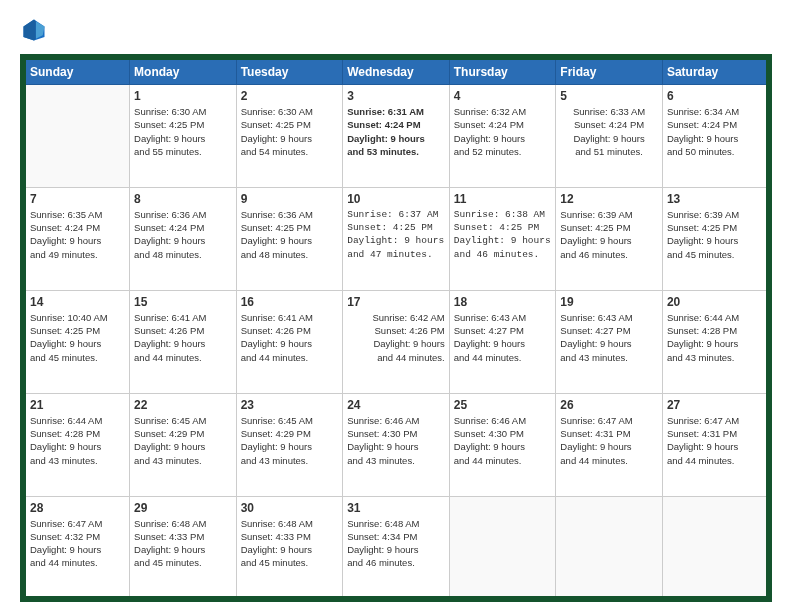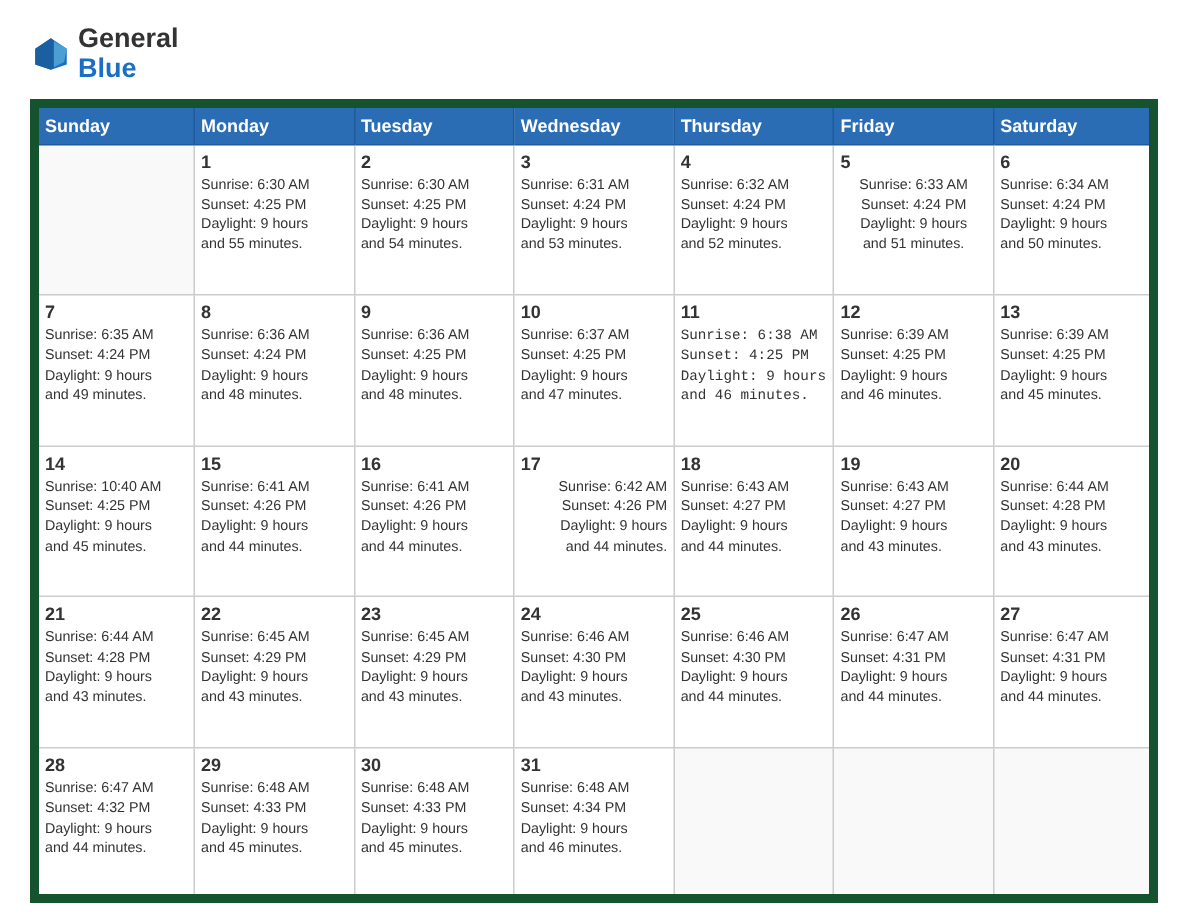--- a/index.html
+++ b/index.html
@@ -101,24 +101,20 @@
 <body>
 
 <div class="page">
   <div class="header">
     <div class="logo">
       <svg class="logo-icon" viewBox="0 0 32 32">
         <polygon points="16,4 28,12 28,24 16,28 4,24 4,12" fill="#1a6fc4"></polygon>
         <polygon points="18,6 28,12 26,22 18,26" fill="#4a9fd4"></polygon>
         <polygon points="16,4 18,6 18,26 16,28 4,24 4,12" fill="#1a5fa0"></polygon>
       </svg>
-      <div class="logo-text">
-        <div>General</div>
-        <div class="blue">Blue</div>
-      </div>
     </div>
     <div class="title-block">
       <div class="month-title"></div>
       <div class="location"></div>
     </div>
   </div>
 
   <table class="calendar">
     <thead>
       <tr>
@@ -143,21 +139,21 @@
           </td>
           <td>
             <span class="day-number">2</span>
             <div class="day-info" style="white-space: pre-line;">Sunrise: 6:30 AM
 Sunset: 4:25 PM
 Daylight: 9 hours
 and 54 minutes.</div>
           </td>
           <td>
             <span class="day-number">3</span>
-            <div class="day-info" style="white-space: pre-line;">Sunrise: 6:31 AM
+            <div class="day-info" style="white-space: pre-line; font-weight: bold;">Sunrise: 6:31 AM
 Sunset: 4:24 PM
 Daylight: 9 hours
 and 53 minutes.</div>
           </td>
           <td>
             <span class="day-number">4</span>
             <div class="day-info" style="white-space: pre-line;">Sunrise: 6:32 AM
 Sunset: 4:24 PM
 Daylight: 9 hours
 and 52 minutes.</div>
@@ -194,21 +190,21 @@
           </td>
           <td>
             <span class="day-number">9</span>
             <div class="day-info" style="white-space: pre-line;">Sunrise: 6:36 AM
 Sunset: 4:25 PM
 Daylight: 9 hours
 and 48 minutes.</div>
           </td>
           <td>
             <span class="day-number">10</span>
-            <div class="day-info" style="white-space: pre-line;">Sunrise: 6:37 AM
+            <div class="day-info" style="white-space: pre-line; font-family: Liberation Mono, monospace;">Sunrise: 6:37 AM
 Sunset: 4:25 PM
 Daylight: 9 hours
 and 47 minutes.</div>
           </td>
           <td>
             <span class="day-number">11</span>
             <div class="day-info" style="white-space: pre-line; font-family: Liberation Mono, monospace;">Sunrise: 6:38 AM
 Sunset: 4:25 PM
 Daylight: 9 hours
 and 46 minutes.</div>

